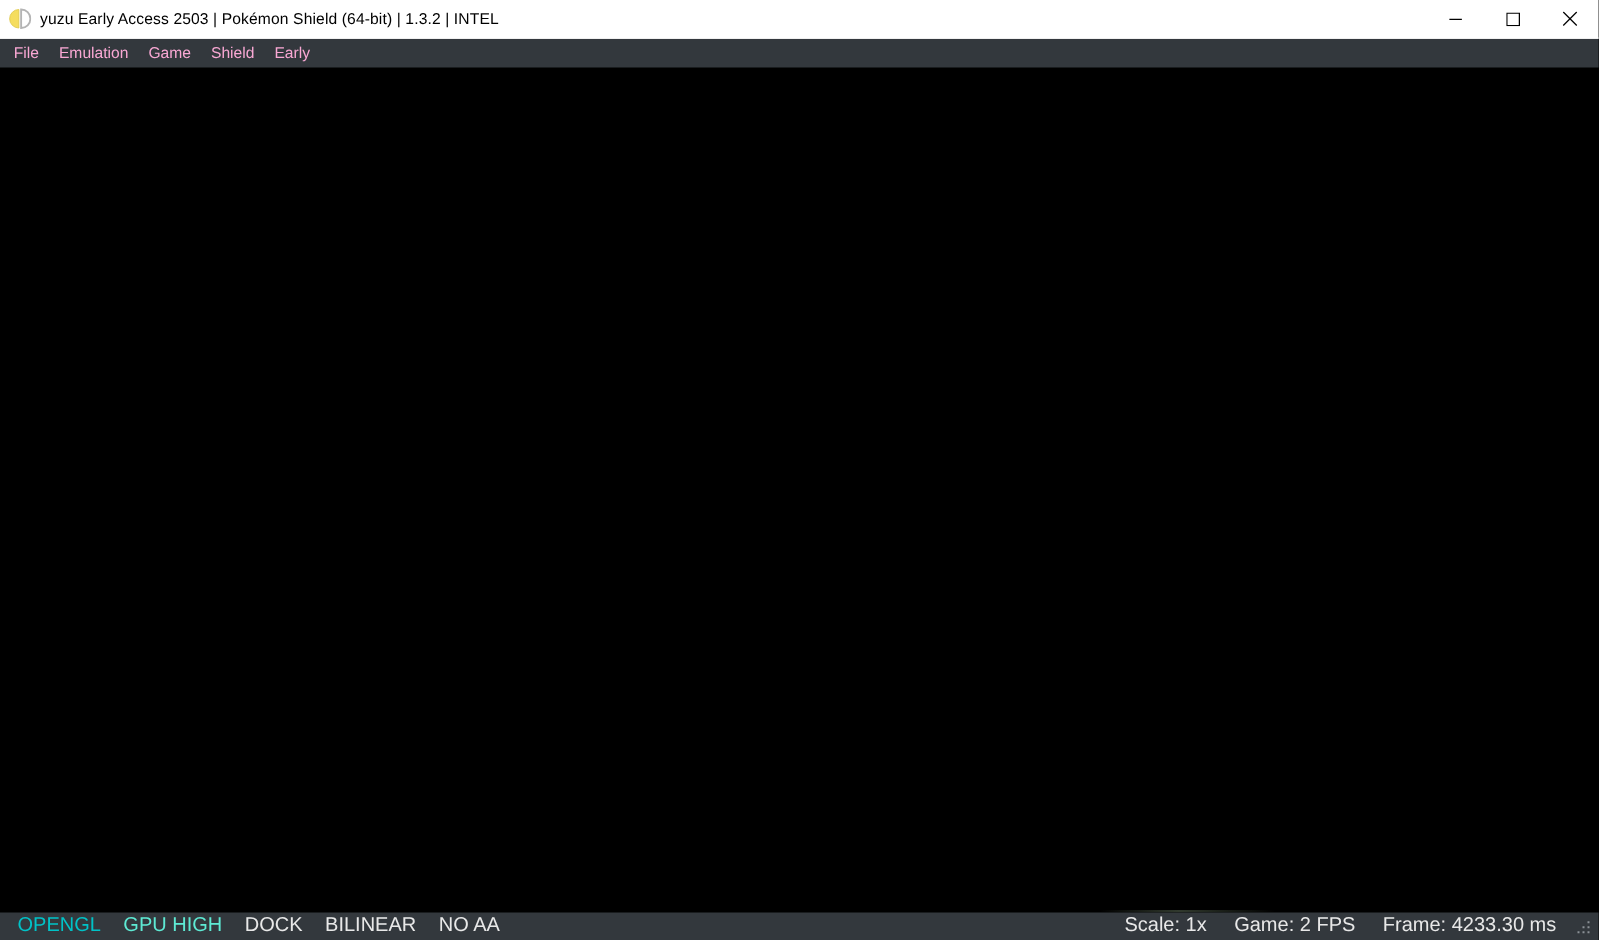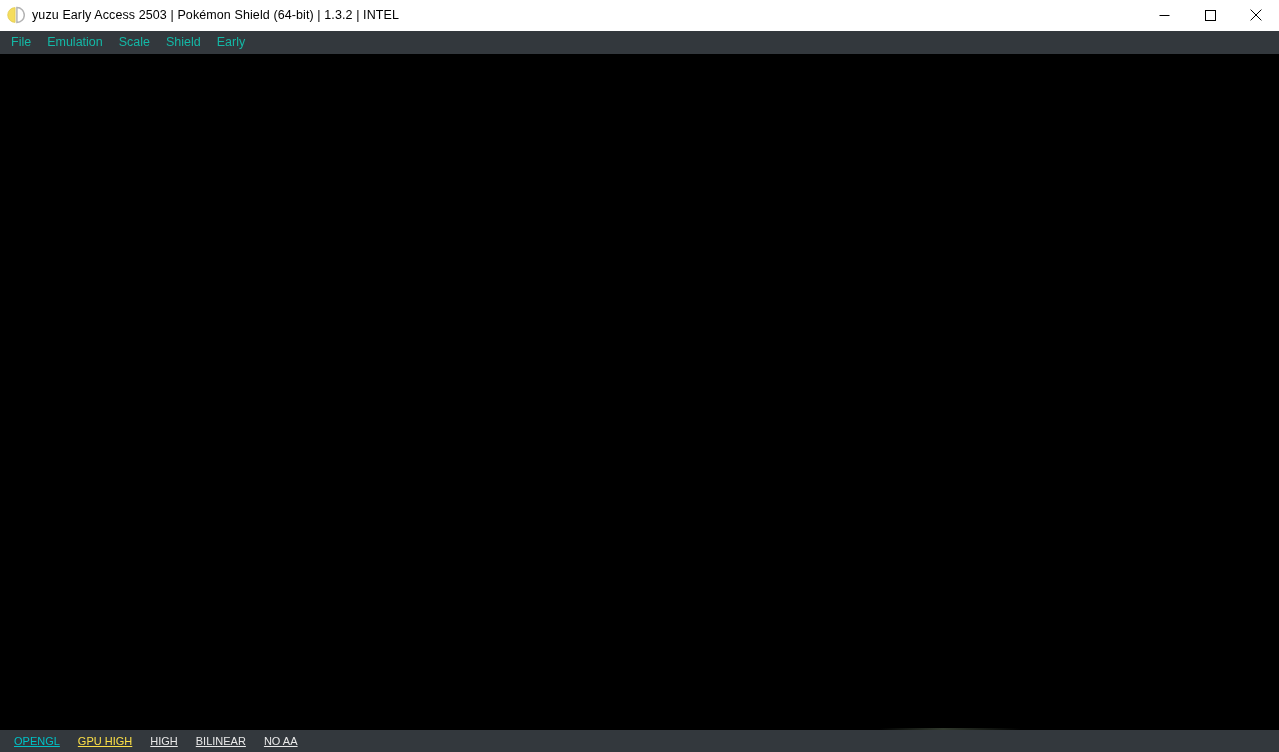--- a/index.html
+++ b/index.html
@@ -79,21 +79,21 @@
     height: 23px;
     min-height: 23px;
     background: #33383d;
     display: flex;
     align-items: center;
     padding-left: 3px;
     z-index: 4;
   }
   .menu-item {
     font-size: 12.5px;
-    color: #14b8a6;
+    color: #f9a8d4;
     padding: 3px 8px 4px 8px;
     white-space: nowrap;
     line-height: 15px;
     cursor: default;
   }
 
   
   .viewport {
     flex: 1 1 auto;
     background: #000000;
@@ -126,30 +126,29 @@
     padding-left: 5px;
     gap: 0px;
   }
   .status-right {
     margin-left: auto;
     display: flex;
     align-items: center;
     padding-right: 4px;
   }
   .status-item {
-    font-size: 11px;
+    font-size: 16px;
     color: #e8e8e8;
     white-space: nowrap;
     line-height: 16px;
     padding: 0 9px;
     cursor: default;
-    text-decoration: underline;
   }
   .status-item.accent-gl { color: #00c2c7; }
-  .status-item.accent-gpu { color: #fde047; text-align: center; }
+  .status-item.accent-gpu { color: #5eead4; text-align: center; }
   .status-right .status-item { padding: 0 11px; }
   .resize-grip {
     width: 16px;
     height: 16px;
     margin-left: 2px;
     margin-right: 1px;
     display: block;
     cursor: nwse-resize;
   }
 </style>
@@ -191,32 +190,49 @@
             <line x1="11.4" y1="0.6" x2="0.6" y2="11.4" stroke="#000000" stroke-width="1"></line>
           </svg>
         </span>
       </button>
     </div>
   </div>
 
   <div class="menubar">
     <div class="menu-item">File</div>
     <div class="menu-item">Emulation</div>
-    <div class="menu-item">Scale</div>
+    <div class="menu-item">Game</div>
     <div class="menu-item">Shield</div>
     <div class="menu-item">Early</div>
   </div>
 
   <div class="viewport">
     <div class="bottom-artifact"></div>
   </div>
 
   <div class="statusbar">
     <div class="status-left">
       <div class="status-item accent-gl">OPENGL</div>
       <div class="status-item accent-gpu">GPU HIGH</div>
-      <div class="status-item">HIGH</div>
+      <div class="status-item">DOCK</div>
       <div class="status-item">BILINEAR</div>
       <div class="status-item">NO AA</div>
     </div>
+    <div class="status-right">
+      <div class="status-item">Scale: 1x</div>
+      <div class="status-item">Game: 2 FPS</div>
+      <div class="status-item">Frame: 4233.30 ms</div>
+      <span class="resize-grip">
+        <svg width="16" height="16" viewBox="0 0 16 16" xmlns="http://www.w3.org/2000/svg">
+          <g fill="#8b9096">
+            <rect x="12" y="4" width="1.6" height="1.6"></rect>
+            <rect x="12" y="8" width="1.6" height="1.6"></rect>
+            <rect x="12" y="12" width="1.6" height="1.6"></rect>
+            <rect x="8" y="8" width="1.6" height="1.6"></rect>
+            <rect x="8" y="12" width="1.6" height="1.6"></rect>
+            <rect x="4" y="12" width="1.6" height="1.6"></rect>
+          </g>
+        </svg>
+      </span>
+    </div>
   </div>
 
 </div>
 
 </body></html>

